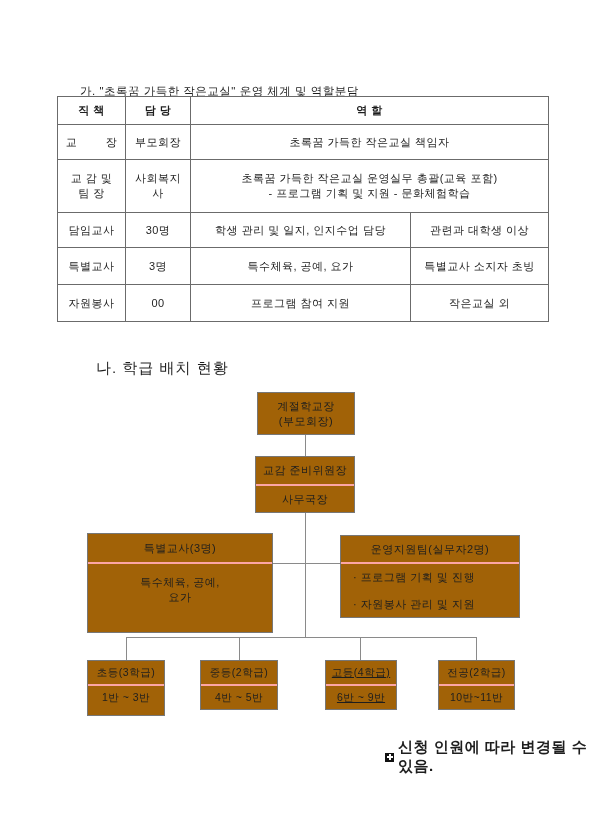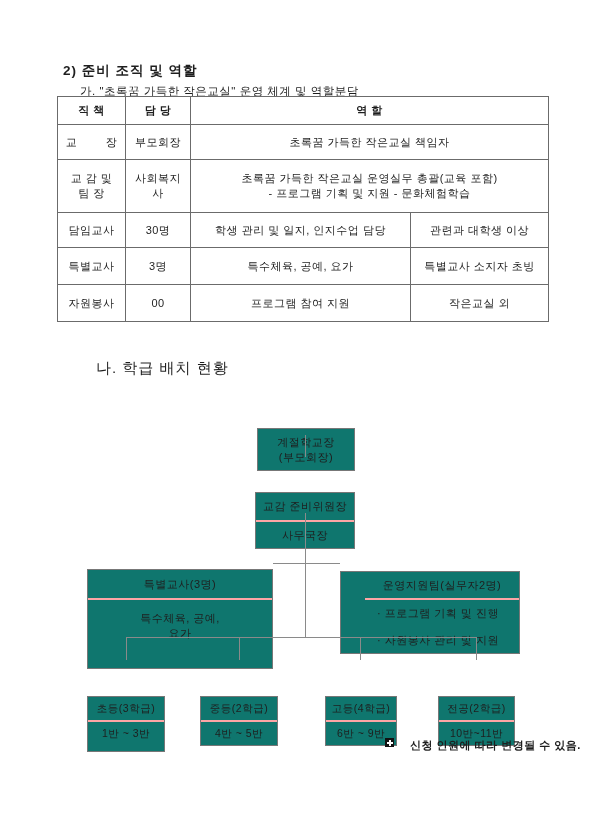--- a/index.html
+++ b/index.html
@@ -41,61 +41,60 @@
     vertical-align: middle;
     overflow: hidden;
   }
   .roles-table th { font-weight: bold; text-align: center; }
   .cell-center { text-align: center; white-space: pre-wrap; }
   .cell-left { text-align: center; white-space: pre-line; padding-left: 9px; }
 
   
   .org-chart { position: absolute; left: 0; top: 0; width: 603px; height: 833px; }
   .obox {
-    position: absolute; border: 1px solid #777; background: #0f766e;
-    font-size: 11px; letter-spacing: 0.5px; box-sizing: border-box; margin-top: 36px;
+    position: absolute; border: 1px solid #777; background: #a16207;
+    font-size: 11px; letter-spacing: 0.5px; box-sizing: border-box;
   }
   .obox .hd {
     display: flex; align-items: center; justify-content: center;
     border-bottom: 2px solid #fca5a5; box-sizing: border-box;
   }
   .obox .bd {
     display: flex; align-items: center; justify-content: center;
     text-align: center; white-space: pre-line; box-sizing: border-box;
   }
   .obox .bd.left-align { justify-content: flex-start; text-align: left; }
   .line { position: absolute; background: #8a8a8a; }
   .vline { width: 1px; }
   .hline { height: 1px; }
 
   
   .footnote {
     position: absolute; left: 385px; top: 738px;
-    font-size: 11px; font-weight: bold; letter-spacing: 0.5px;
-    display: flex; gap: 16px;
+    font-size: 15px; font-weight: bold; letter-spacing: 0.5px;
+    display: flex; align-items: center; gap: 4px;
   }
   .note-icon {
     position: relative; display: inline-block;
     width: 9px; height: 9px; background: #111; flex: none;
   }
   .note-icon::before {
     content: ""; position: absolute; left: 1.5px; top: 3.5px;
     width: 6px; height: 2px; background: #fff;
   }
   .note-icon::after {
     content: ""; position: absolute; left: 3.5px; top: 1.5px;
     width: 2px; height: 6px; background: #fff;
   }
 </style>
 </head>
 <body>
 
 <div class="page">
 
-  <div class="doc-heading">2) 준비 조직 및 역할</div>
   <div class="sub-heading">가. "초록꿈 가득한 작은교실" 운영 체계 및 역할분담</div>
 
   <table class="roles-table">
     <colgroup>
       <col style="width:68px">
         <col style="width:65px">
         <col style="width:220px">
         <col style="width:138px">
     </colgroup>
     <tbody>
@@ -157,21 +156,21 @@
 
     <div class="line hline" style="left:273px; top:563px; width:33px;"></div>
     <div class="line hline" style="left:305px; top:563px; width:35px;"></div>
 
     <div class="obox" style="left:87px; top:533px; width:186px; height:100px;">
       <div class="hd" style="height:30px; font-weight:normal;">특별교사(3명)</div>
       <div class="bd" style="height:52px;">특수체육, 공예,
 요가</div>
     </div>
 
-    <div class="obox" style="left:340px; top:535px; width:180px; height:83px;padding-left:24px;">
+    <div class="obox" style="left:340px; top:535px; width:180px; height:83px;">
       <div class="hd" style="height:28px;">운영지원팀(실무자2명)</div>
       <div class="bd left-align" style="height:53px; padding-left:12px;">
         <div>
           <div>· 프로그램 기획 및 진행</div>
           <div>· 자원봉사 관리 및 지원</div>
         </div>
       </div>
     </div>
 
     <div class="line hline" style="left:126px; top:637px; width:351px;"></div>
@@ -181,21 +180,21 @@
     <div class="line vline" style="left:476px; top:637px; height:23px;"></div>
 
     <div class="obox" style="left:87px; top:660px; width:78px; height:56px; font-size:10.5px;">
       <div class="hd" style="height:25px;">초등(3학급)</div>
       <div class="bd" style="height:23px;">1반 ~ 3반</div>
     </div>
     <div class="obox" style="left:200px; top:660px; width:78px; height:50px; font-size:10.5px;">
       <div class="hd" style="height:25px;">중등(2학급)</div>
       <div class="bd" style="height:23px;">4반 ~ 5반</div>
     </div>
-    <div class="obox" style="left:325px; top:660px; width:72px; height:50px; font-size:10.5px;">
+    <div class="obox" style="left:325px; top:660px; width:72px; height:50px; font-size:10.5px;text-decoration:underline;">
       <div class="hd" style="height:25px;">고등(4학급)</div>
       <div class="bd" style="height:23px;">6반 ~ 9반</div>
     </div>
     <div class="obox" style="left:438px; top:660px; width:77px; height:50px; font-size:10.5px;">
       <div class="hd" style="height:25px;">전공(2학급)</div>
       <div class="bd" style="height:23px;">10반~11반</div>
     </div>
 
   </div>
 

